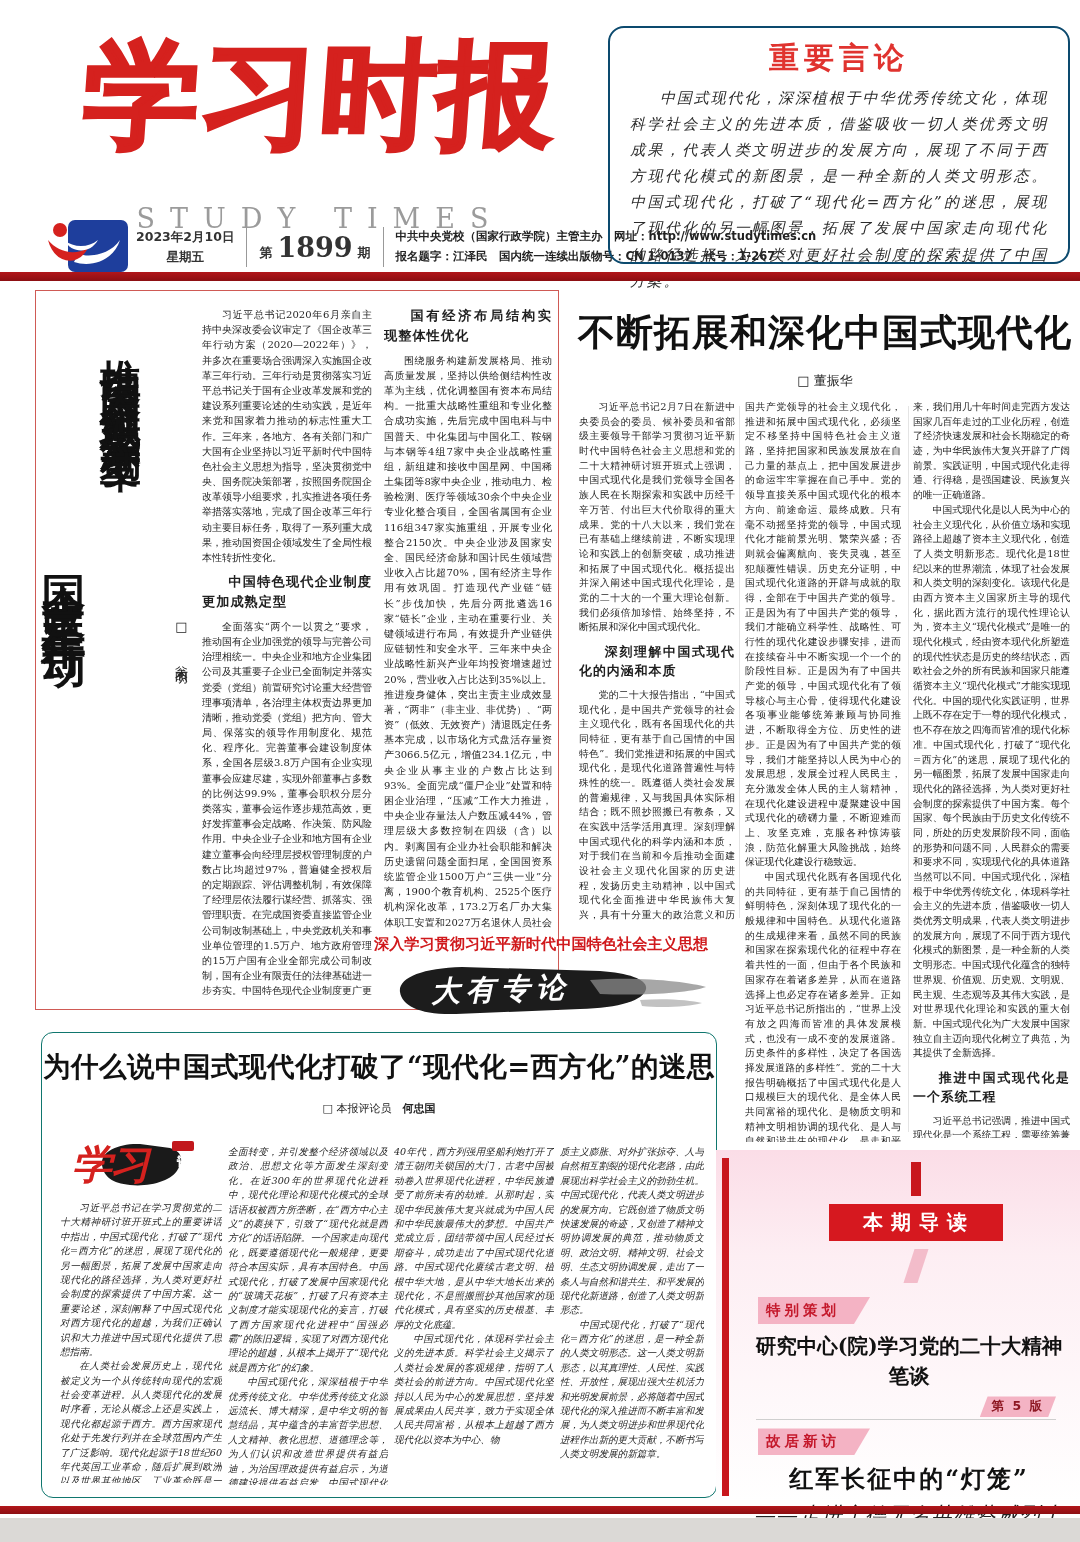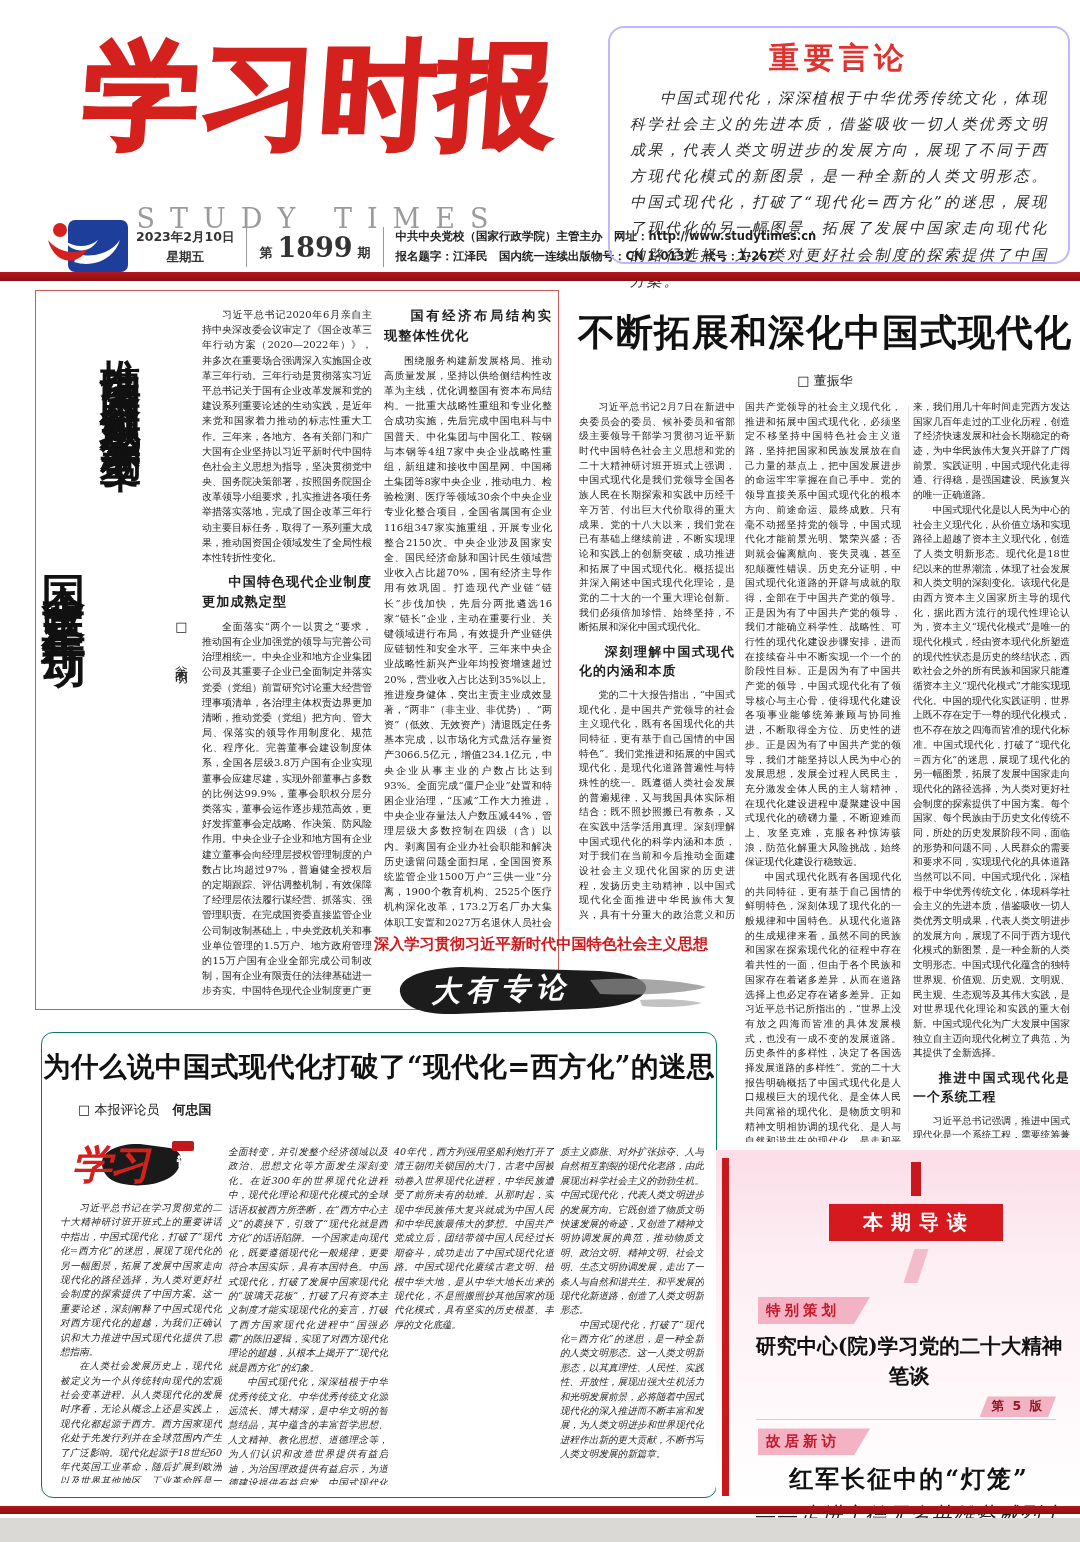--- a/index.html
+++ b/index.html
@@ -13,21 +13,21 @@
         font-size:27px;letter-spacing:15px;color:#9b9b9b;}
   .paper-logo{position:absolute;left:44px;top:218px;}
   .dateline{position:absolute;left:136px;top:222px;height:50px;display:flex;align-items:center;gap:12px;
         font-family:"DejaVu Sans","Liberation Sans",sans-serif;}
   .date-col{font-size:12.5px;font-weight:700;color:#333;text-align:center;line-height:1.6;}
   .vdiv{width:1px;height:40px;background:#999;}
   .issue{font-size:13px;font-weight:700;color:#333;white-space:nowrap;}
   .issue-no{font-family:"DejaVu Serif",serif;font-size:27px;font-weight:700;margin:0 5px;}
   .pub-info{font-size:11.5px;font-weight:600;color:#222;line-height:1.7;white-space:nowrap;}
   .remarks-box{position:absolute;left:608px;top:26px;width:462px;height:238px;box-sizing:border-box;
-        border:2px solid #c4b5fd;border-radius:16px;padding:8px 20px;}
+        border:2px solid #0c4a6e;border-radius:16px;padding:8px 20px;}
   .remarks-title{text-align:center;font-family:"DejaVu Sans",sans-serif;font-size:30px;font-weight:900;
         color:#e0332f;letter-spacing:5px;margin:2px 0 6px 0;}
   .remarks-body{margin:0;font-size:15px;line-height:1.74;letter-spacing:1.8px;text-align:justify;
         text-indent:2em;color:#2b2b2b;font-style:italic;}
   .rule-top{position:absolute;left:0;top:272px;width:1080px;height:9px;
         background:linear-gradient(#b2161a,#8c0f13);}
   
   .ncol{position:absolute;overflow:hidden;text-align:justify;}
   .ncol .para{margin:0;text-indent:2em;}
   .ncol .para.cont{text-indent:0;}
@@ -58,21 +58,21 @@
   .banner-text{position:absolute;left:372px;top:934px;width:338px;text-align:center;
         font-family:"DejaVu Sans",sans-serif;font-size:15.2px;font-weight:900;color:#d0191c;}
   .brush-wrap{position:absolute;left:390px;top:960px;width:320px;height:60px;}
   .brush-label{position:absolute;left:26px;top:10px;width:170px;text-align:center;color:#fff;
         font-size:29px;font-weight:700;font-style:italic;letter-spacing:6px;transform:rotate(-2deg);}
   
   .bottom-box{position:absolute;left:41px;top:1032px;width:676px;height:466px;box-sizing:border-box;
         border:1px solid #0f766e;border-radius:12px;}
   .b-headline{position:absolute;left:0;top:16px;width:100%;margin:0;text-align:center;
         font-size:27.5px;font-weight:900;letter-spacing:0.5px;color:#111;}
-  .b-byline{position:absolute;left:0;top:68px;width:100%;text-align:left;font-size:13px;color:#222;margin-left:36px;}
+  .b-byline{position:absolute;left:0;top:68px;width:100%;text-align:center;font-size:11px;color:#222;}
   .xlogo{position:absolute;left:26px;top:102px;width:126px;height:60px;}
   .xlogo svg{position:absolute;left:26px;top:4px;}
   .xlogo-main{position:absolute;left:4px;top:2px;font-size:40px;font-weight:900;color:#d5211e;
         font-style:italic;letter-spacing:-2px;}
   .xlogo-sub{position:absolute;right:0px;top:6px;writing-mode:vertical-rl;font-size:13px;font-weight:700;
         color:#fff;background:#c2181c;padding:3px 2px;border-radius:2px;letter-spacing:2px;}
   .bottom-box .ncol{font-style:italic;color:#262626;}
   .ba-c1{left:18px;top:168px;width:162px;height:282px;font-size:9.6px;line-height:1.5;}
   .ba-c2{left:186px;top:112px;width:160px;height:340px;font-size:9.6px;line-height:1.5;}
   .ba-c3{left:352px;top:112px;width:160px;height:340px;font-size:9.6px;line-height:1.5;}
@@ -198,20 +198,21 @@
     <div class="ncol ba-c1">
         <p class="para">习近平总书记在学习贯彻党的二十大精神研讨班开班式上的重要讲话中指出，中国式现代化，打破了“现代化=西方化”的迷思，展现了现代化的另一幅图景，拓展了发展中国家走向现代化的路径选择，为人类对更好社会制度的探索提供了中国方案。这一重要论述，深刻阐释了中国式现代化对西方现代化的超越，为我们正确认识和大力推进中国式现代化提供了思想指南。</p>
         <p class="para">在人类社会发展历史上，现代化被定义为一个从传统转向现代的宏观社会变革进程。从人类现代化的发展时序看，无论从概念上还是实践上，现代化都起源于西方。西方国家现代化处于先发行列并在全球范围内产生了广泛影响。现代化起源于18世纪60年代英国工业革命，随后扩展到欧洲以及世界其他地区。工业革命既是一次生产技术变革，也是一场深刻的社会关系变革，推动传统农业社会向工业社会</p>
       </div>
     <div class="ncol ba-c2">
         <p class="para cont">全面转变，并引发整个经济领域以及政治、思想文化等方面发生深刻变化。在近300年的世界现代化进程中，现代化理论和现代化模式的全球话语权被西方所垄断，在“西方中心主义”的裹挟下，引致了“现代化就是西方化”的话语陷阱。一个国家走向现代化，既要遵循现代化一般规律，更要符合本国实际，具有本国特色。中国式现代化，打破了发展中国家现代化的“玻璃天花板”，打破了只有资本主义制度才能实现现代化的妄言，打破了西方国家现代化进程中“国强必霸”的陈旧逻辑，实现了对西方现代化理论的超越，从根本上揭开了“现代化就是西方化”的幻象。</p>
         <p class="para">中国式现代化，深深植根于中华优秀传统文化。中华优秀传统文化源远流长、博大精深，是中华文明的智慧结晶，其中蕴含的丰富哲学思想、人文精神、教化思想、道德理念等，为人们认识和改造世界提供有益启迪，为治国理政提供有益启示，为道德建设提供有益启发。中国式现代化道路是对5000多年中华文明及其积淀的中华优秀传统文化的传承发展而来的。19世纪</p>
       </div>
     <div class="ncol ba-c3">
         <p class="para cont">40年代，西方列强用坚船利炮打开了清王朝闭关锁国的大门，古老中国被动卷入世界现代化进程，中华民族遭受了前所未有的劫难。从那时起，实现中华民族伟大复兴就成为中国人民和中华民族最伟大的梦想。中国共产党成立后，团结带领中国人民经过长期奋斗，成功走出了中国式现代化道路。中国式现代化赓续古老文明、植根中华大地，是从中华大地长出来的现代化，不是照搬照抄其他国家的现代化模式，具有坚实的历史根基、丰厚的文化底蕴。</p>
+        <p class="para">中国式现代化，体现科学社会主义的先进本质。科学社会主义揭示了人类社会发展的客观规律，指明了人类社会的前进方向。中国式现代化坚持以人民为中心的发展思想，坚持发展成果由人民共享，致力于实现全体人民共同富裕，从根本上超越了西方现代化以资本为中心、物</p>
       </div>
     <div class="ncol ba-c4">
         <p class="para cont">质主义膨胀、对外扩张掠夺、人与自然相互割裂的现代化老路，由此展现出科学社会主义的勃勃生机。中国式现代化，代表人类文明进步的发展方向。它既创造了物质文明快速发展的奇迹，又创造了精神文明协调发展的典范，推动物质文明、政治文明、精神文明、社会文明、生态文明协调发展，走出了一条人与自然和谐共生、和平发展的现代化新道路，创造了人类文明新形态。</p>
         <p class="para">中国式现代化，打破了“现代化=西方化”的迷思，是一种全新的人类文明形态。这一人类文明新形态，以其真理性、人民性、实践性、开放性，展现出强大生机活力和光明发展前景，必将随着中国式现代化的深入推进而不断丰富和发展，为人类文明进步和世界现代化进程作出新的更大贡献，不断书写人类文明发展的新篇章。</p>
       </div>
   </div>
 
   <div class="digest">
     <div class="digest-bar"></div>
     <div class="digest-head-row">

